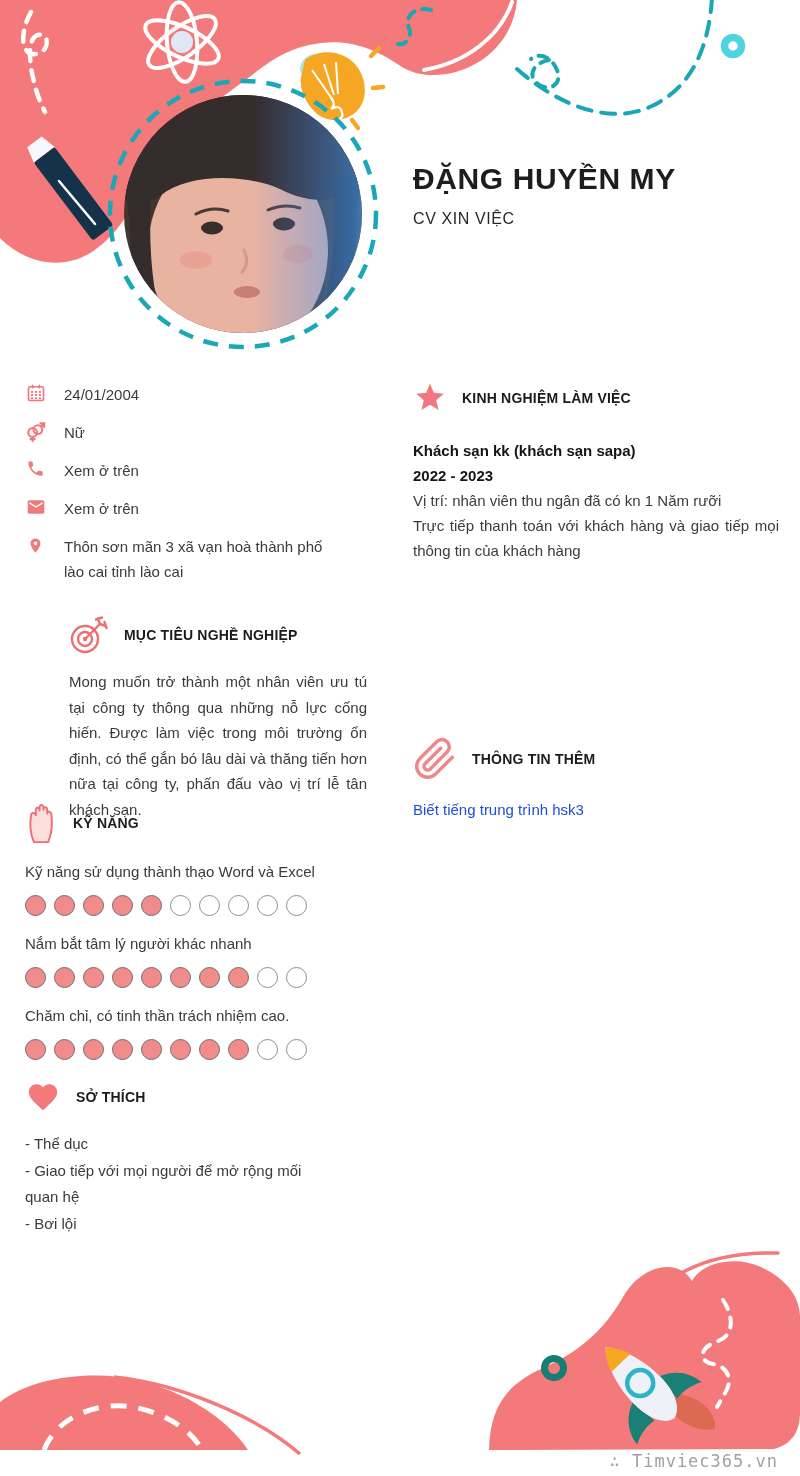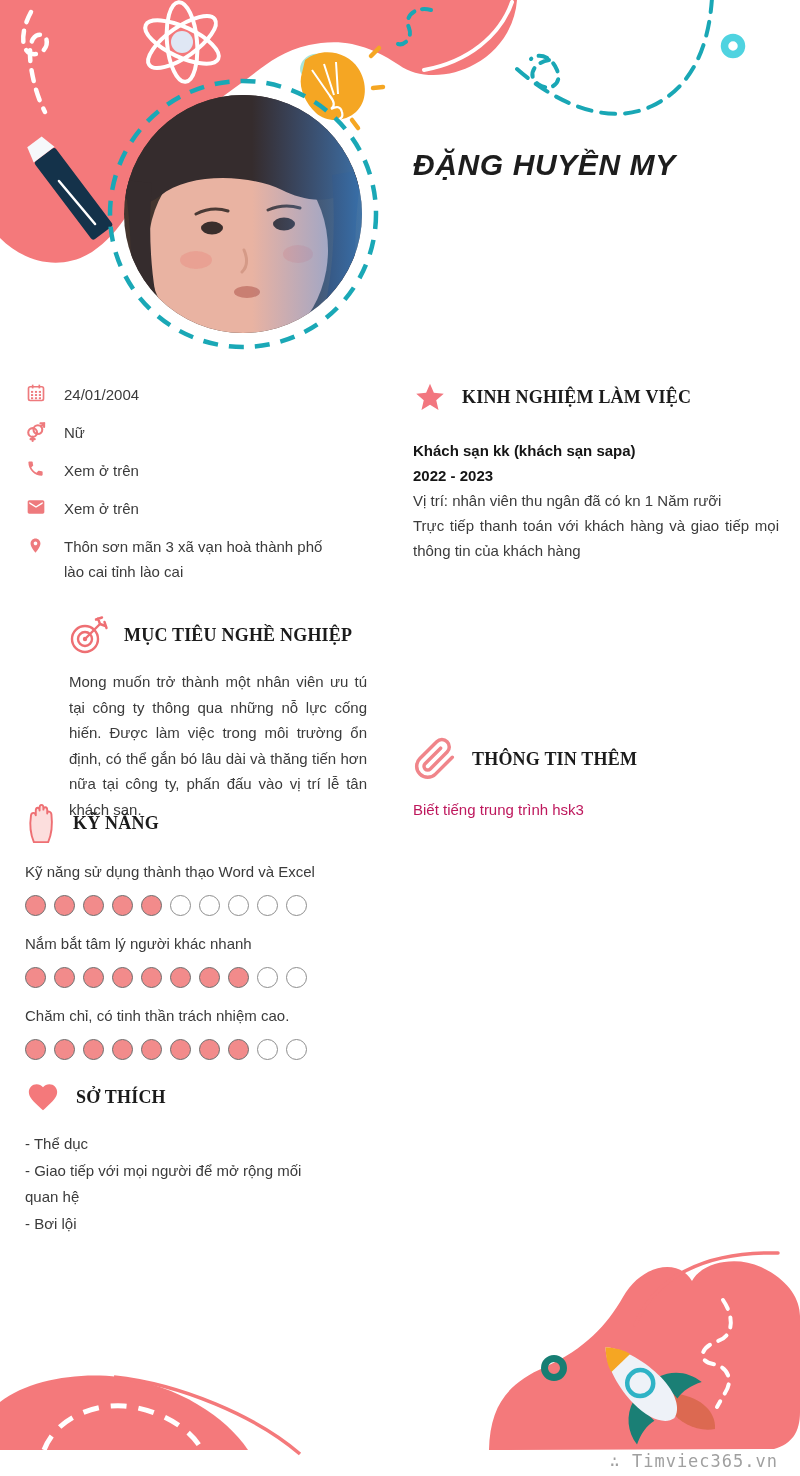--- a/index.html
+++ b/index.html
@@ -1,28 +1,28 @@
 <!DOCTYPE html>
 <html><head>
 <meta charset="utf-8">
 <style>
   html,body{margin:0;padding:0;background:#fff;}
   .page{position:relative;width:800px;height:1476px;background:#ffffff;overflow:hidden;
         font-family:"Liberation Sans", sans-serif;color:#3b3b3b;}
   .decor{position:absolute;left:0;top:0;pointer-events:none;}
 
   
-  .name-block{position:absolute;left:413px;top:148px;font-style:italic;}
+  .name-block{position:absolute;left:413px;top:162px;}
   .name-block h1{margin:0;font-size:30px;font-weight:bold;color:#1d1d1d;letter-spacing:.6px;}
   .name-block .subtitle{margin-top:14px;font-size:16px;color:#272727;letter-spacing:.6px;}
 
   
   .section-heading{display:flex;align-items:center;gap:15px;}
   .section-heading .hicon{flex:none;display:flex;align-items:center;justify-content:center;}
-  .section-heading h2{margin:0;font-size:18px;font-weight:bold;color:#1b1b1b;letter-spacing:.2px;white-space:nowrap;font-family:Liberation Serif, serif;}
+  .section-heading h2{margin:0;font-size:14px;font-weight:bold;color:#1b1b1b;letter-spacing:.2px;white-space:nowrap;}
 
   
   .abs{position:absolute;}
   .left-col{left:25px;width:298px;}
   .right-col{left:413px;width:366px;}
 
   
   .contact-row{display:flex;align-items:flex-start;gap:18px;margin-bottom:13px;
                font-size:15px;line-height:25px;color:#3b3b3b;}
   .contact-row .cicon{flex:none;width:21px;margin-top:1px;display:flex;justify-content:center;}
@@ -42,21 +42,21 @@
   .hobby-list{margin-top:17px;font-size:15px;color:#3b3b3b;line-height:26.5px;}
 
   
   .job{font-size:15px;line-height:25px;color:#3b3b3b;}
   .job .company{font-weight:bold;color:#151515;}
   .job .period{font-weight:bold;color:#151515;}
   .job .desc{text-align:justify;}
   .job1{margin-top:24px;}
   .job2{margin-top:61px;}
 
-  .addl-body{margin-top:16px;font-size:15px;line-height:25px;color:#be185d;}
+  .addl-body{margin-top:16px;font-size:15px;line-height:25px;color:#1d4ed8;}
 
   
   .watermark{position:absolute;right:22px;top:1451px;font-family:"DejaVu Sans Mono", monospace;
              font-size:17px;color:#a0a0a0;letter-spacing:1px;}
 </style>
 </head>
 <body>
 
 <div class="page">
 
@@ -139,20 +139,21 @@
       <path d="M17,4 C33,9 43,22 45,38 C35,33 25,31 16,33 Z" fill="#1a7f75"></path>
       <path d="M-17,4 C-33,9 -43,22 -45,38 C-35,33 -25,31 -16,33 Z" fill="#1a7f75"></path>
       <path d="M0,-54 C13,-40 19,-14 19,6 C19,28 11,43 0,45 C-11,43 -19,28 -19,6 C-19,-14 -13,-40 0,-54 Z" fill="#eef2f8"></path>
       <path d="M0,-54 C7,-46 11,-40 13,-32 L-13,-32 C-11,-40 -7,-46 0,-54 Z" fill="#f5a623"></path>
       <circle cy="-4" r="13" fill="none" stroke="#2fb3c6" stroke-width="4.5"></circle>
     </g>
   </svg>
 
   <div class="name-block">
     <h1>ĐẶNG HUYỀN MY</h1>
+    <div class="subtitle">CV XIN VIỆC</div>
   </div>
 
   <div class="abs left-col" style="top:382px;">
     <div class="contact-row">
       <span class="cicon">
         <svg width="20" height="20" viewBox="0 0 24 24">
             <g stroke="#ee7a7d" fill="none" stroke-width="2">
           <rect x="3" y="4.5" width="18" height="16.5" rx="2"></rect>
           <line x1="8" y1="2" x2="8" y2="6.5"></line>
               <line x1="16" y1="2" x2="16" y2="6.5"></line>

